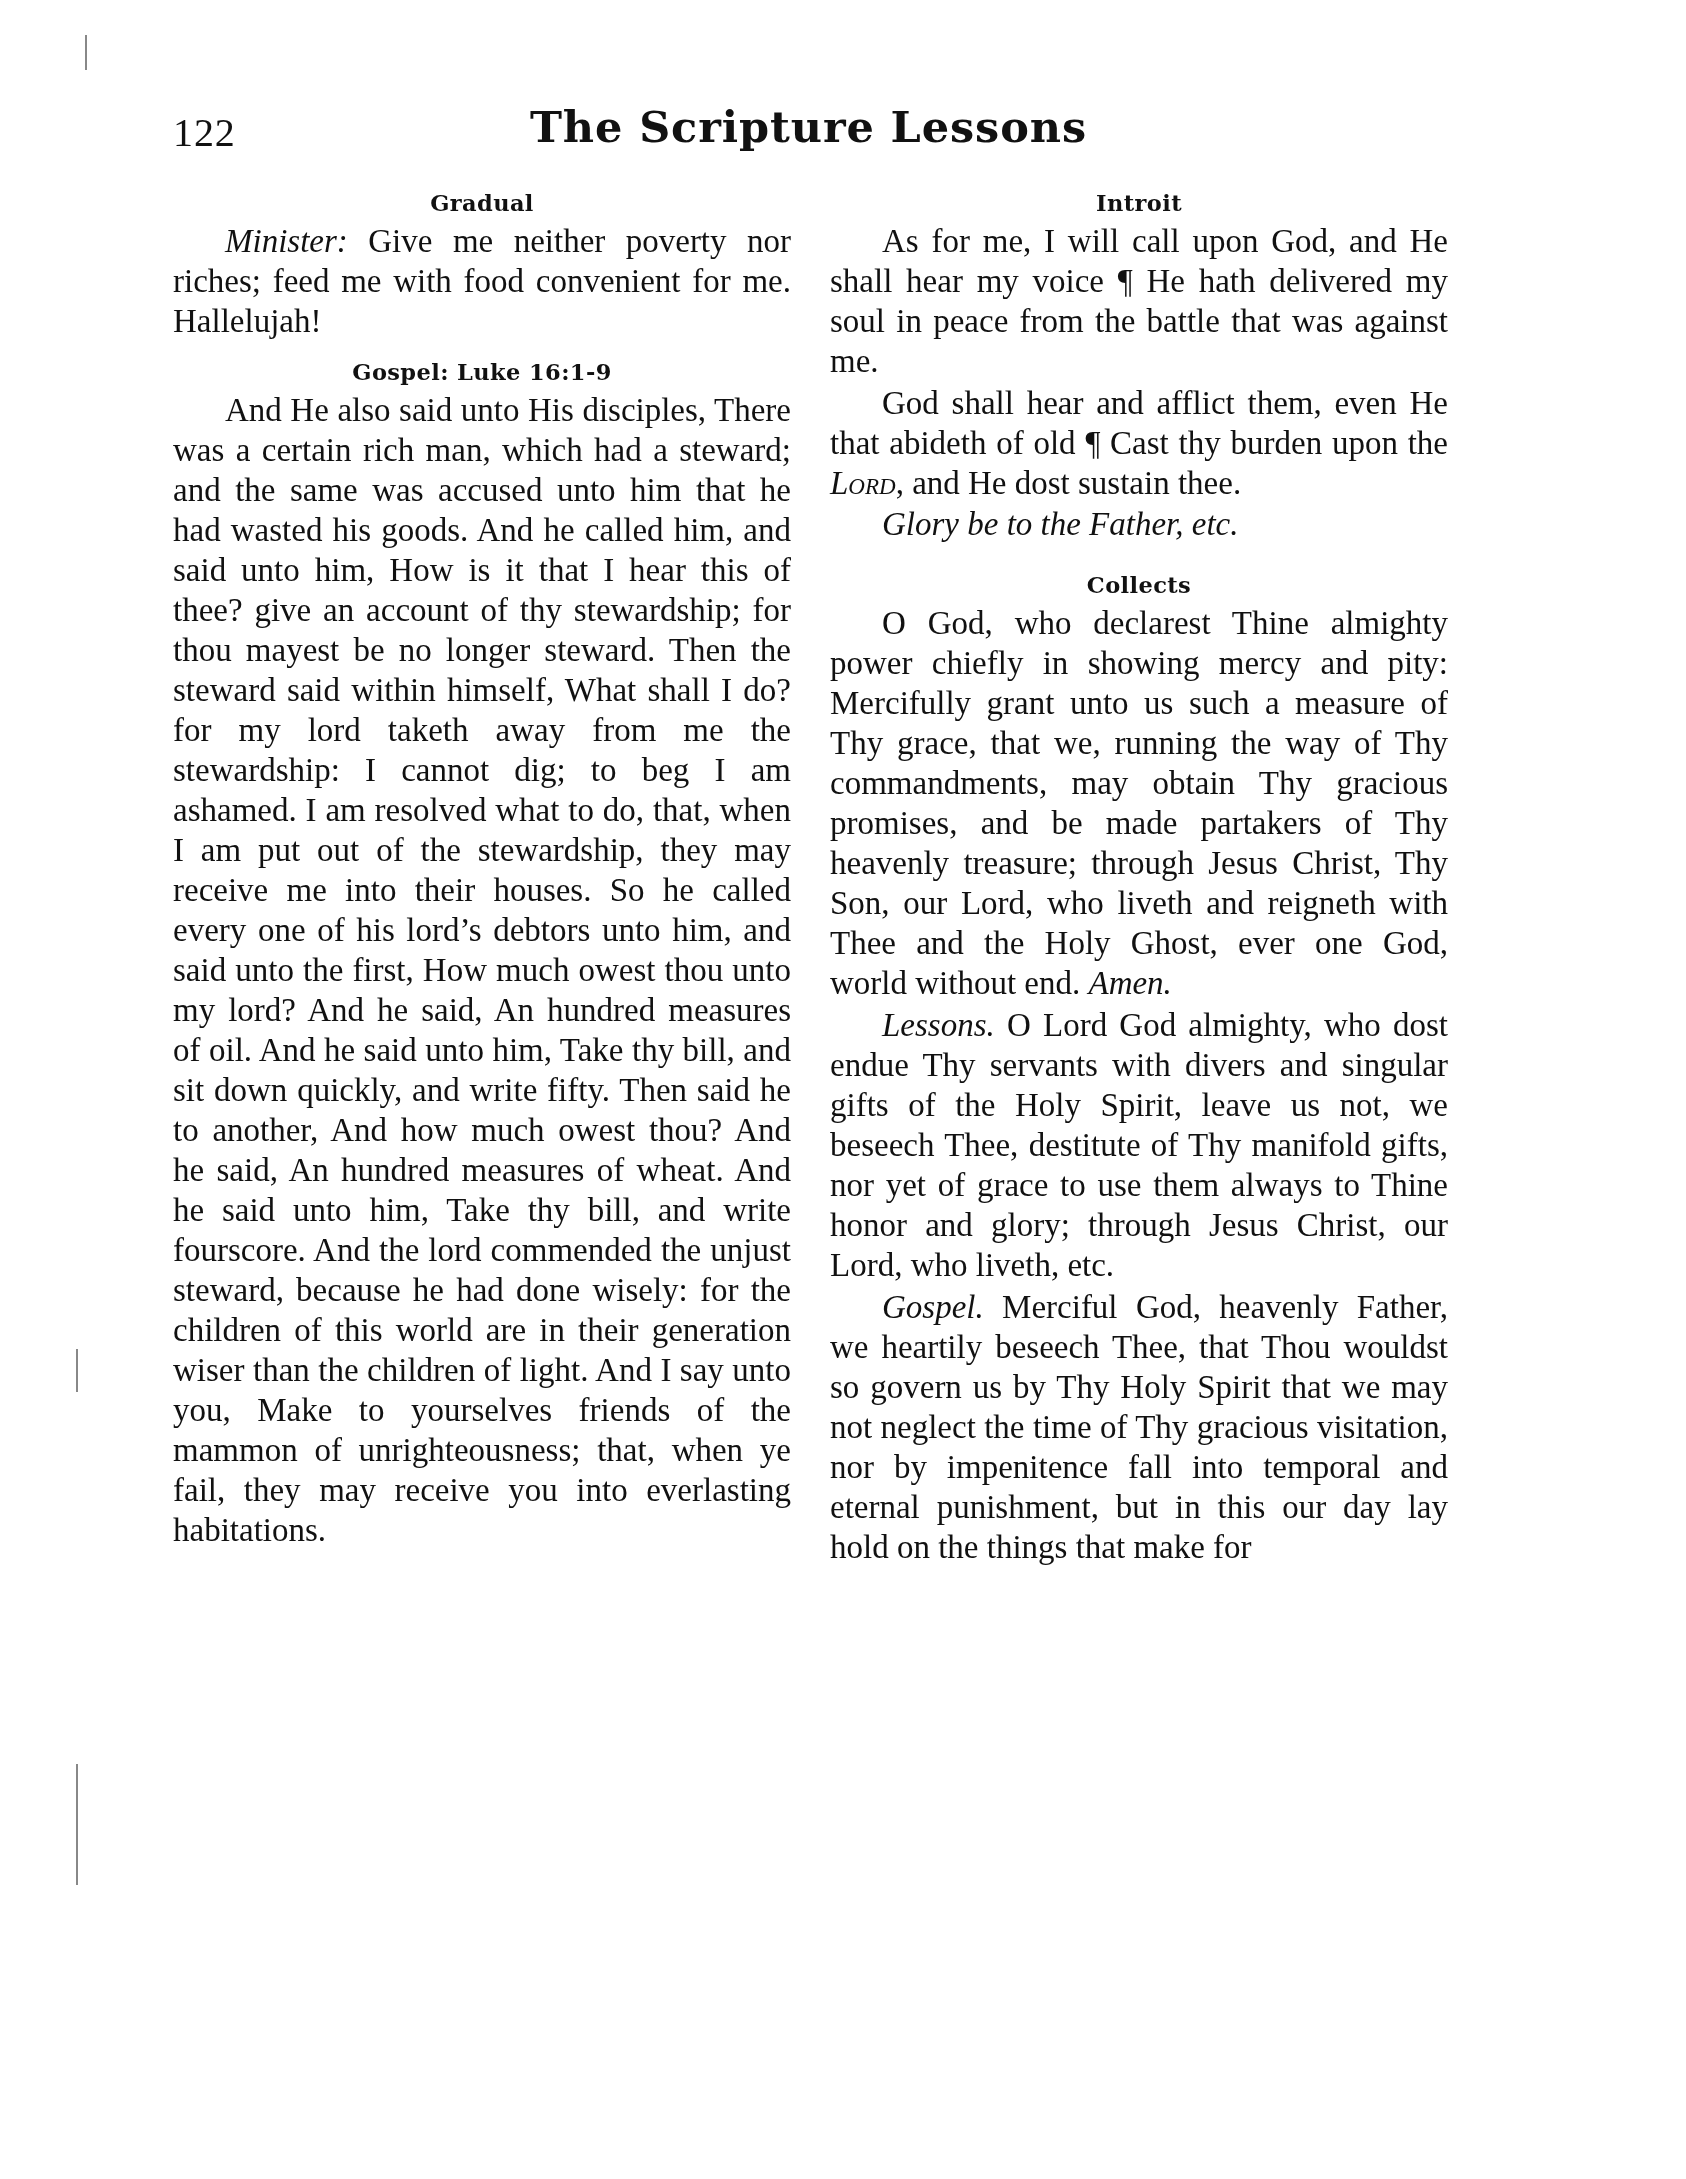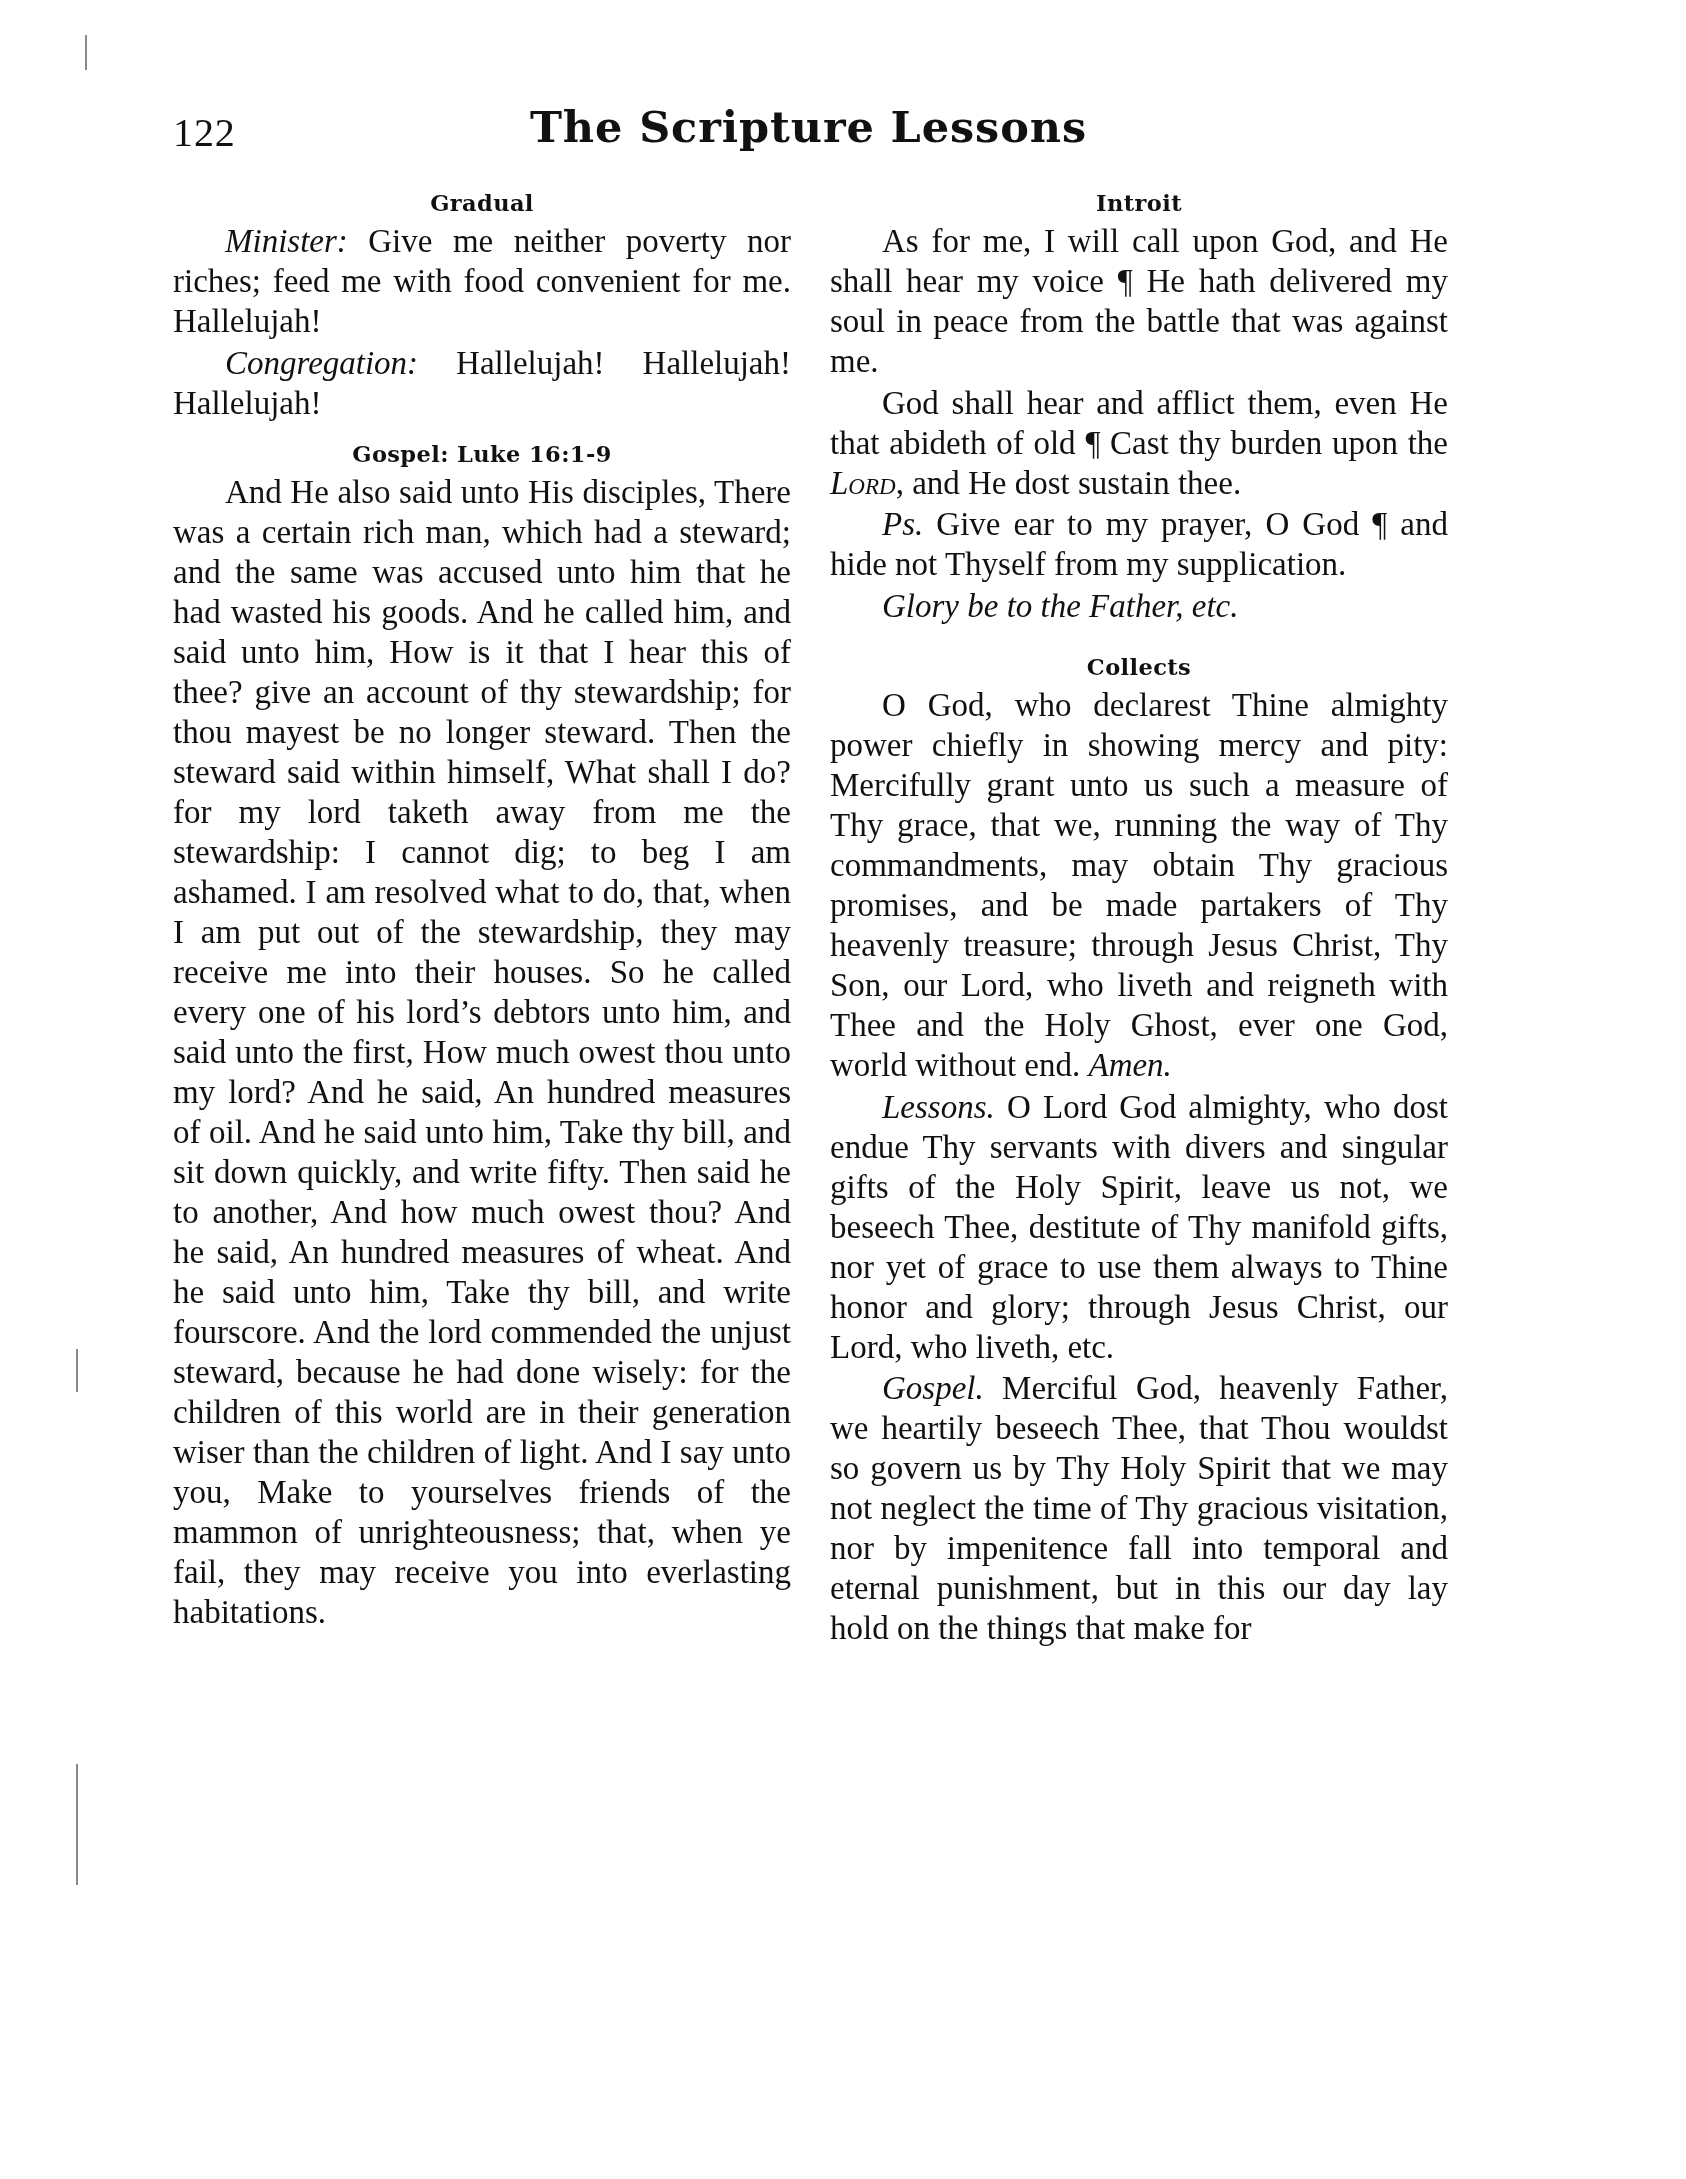--- a/index.html
+++ b/index.html
@@ -29,31 +29,29 @@
 <body>
 
 <div class="running-head">
   <span class="page-number">122</span>
   <div class="running-title">The Scripture Lessons</div>
 </div>
 
 <div class="column col-left">
   <div class="section-head">Gradual</div>
   <p class="para"><span class="it">Minister:</span><span> Give me neither poverty nor riches; feed me with food convenient for me. Hallelujah!</span></p>
-  <p class="para"><span class="it">Congregation:</span><span> Hallelujah! Hallelujah! Hallelujah!</span></p>
   <div class="gap-s"></div>
   <div class="section-head">Gospel: Luke 16:1-9</div>
   <p class="para">And He also said unto His disciples, There was a certain rich man, which had a steward; and the same was accused unto him that he had wasted his goods. And he called him, and said unto him, How is it that I hear this of thee? give an account of thy stewardship; for thou mayest be no longer steward. Then the steward said within himself, What shall I do? for my lord taketh away from me the stewardship: I cannot dig; to beg I am ashamed. I am resolved what to do, that, when I am put out of the stewardship, they may receive me into their houses. So he called every one of his lord’s debtors unto him, and said unto the first, How much owest thou unto my lord? And he said, An hundred measures of oil. And he said unto him, Take thy bill, and sit down quickly, and write fifty. Then said he to another, And how much owest thou? And he said, An hundred measures of wheat. And he said unto him, Take thy bill, and write fourscore. And the lord commended the unjust steward, because he had done wisely: for the children of this world are in their generation wiser than the children of light. And I say unto you, Make to yourselves friends of the mammon of unrighteousness; that, when ye fail, they may receive you into everlasting habitations.</p>
 </div>
 
 <div class="column col-right">
   <div class="section-head">Introit</div>
   <p class="para">As for me, I will call upon God, and He shall hear my voice ¶ He hath delivered my soul in peace from the battle that was against me.</p>
   <p class="para"><span>God shall hear and afflict them, even He that abideth of old ¶ Cast thy burden upon the </span><span class="sc">Lord</span><span>, and He dost sustain thee.</span></p>
-  <p class="para"><span class="it">Ps.</span><span> Give ear to my prayer, O God ¶ and hide not Thyself from my supplication.</span></p>
   <p class="para it">Glory be to the Father, etc.</p>
   <div class="gap-m"></div>
   <div class="section-head">Collects</div>
   <p class="para"><span>O God, who declarest Thine almighty power chiefly in showing mercy and pity: Mercifully grant unto us such a measure of Thy grace, that we, running the way of Thy commandments, may obtain Thy gracious promises, and be made partakers of Thy heavenly treasure; through Jesus Christ, Thy Son, our Lord, who liveth and reigneth with Thee and the Holy Ghost, ever one God, world without end. </span><span class="it">Amen.</span></p>
   <p class="para"><span class="it">Lessons.</span><span> O Lord God almighty, who dost endue Thy servants with divers and singular gifts of the Holy Spirit, leave us not, we beseech Thee, destitute of Thy manifold gifts, nor yet of grace to use them always to Thine honor and glory; through Jesus Christ, our Lord, who liveth, etc.</span></p>
   <p class="para"><span class="it">Gospel.</span><span> Merciful God, heavenly Father, we heartily beseech Thee, that Thou wouldst so govern us by Thy Holy Spirit that we may not neglect the time of Thy gracious visitation, nor by impenitence fall into temporal and eternal punishment, but in this our day lay hold on the things that make for</span></p>
 </div>
 
 <div class="stray" style="left:85px; top:35px; height:35px;"></div>
 <div class="stray" style="left:76px; top:1349px; height:43px;"></div>

